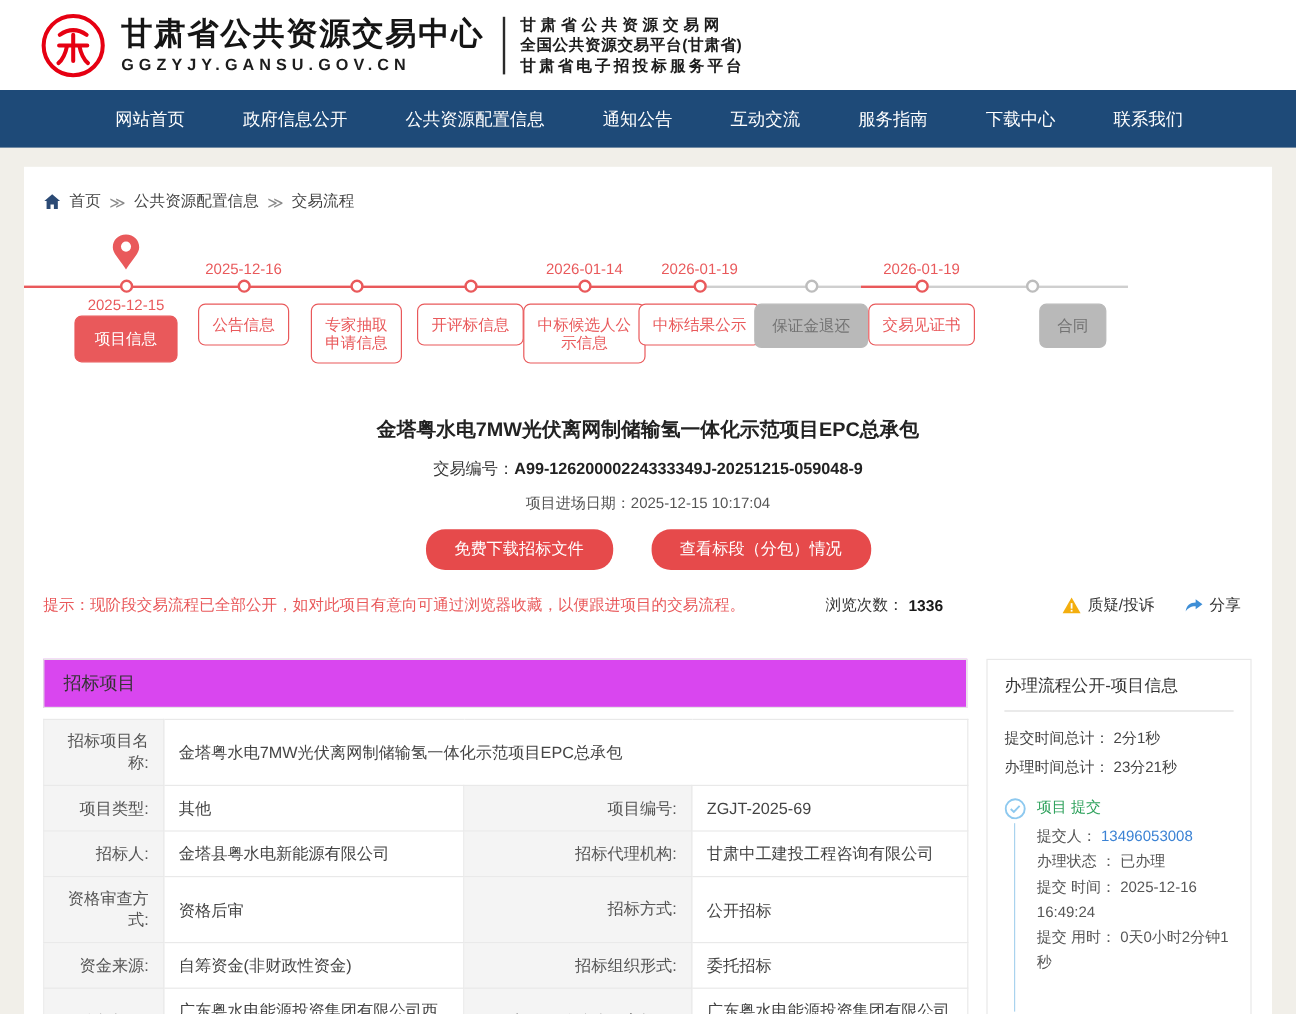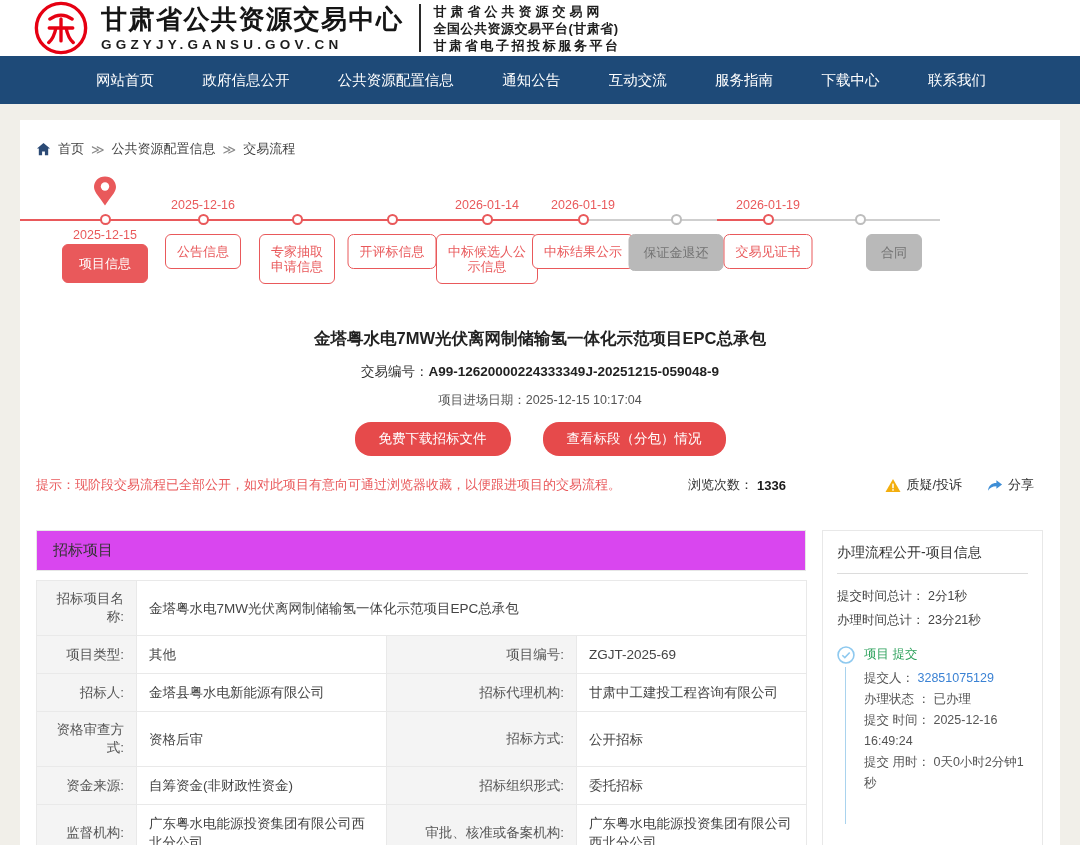--- a/index.html
+++ b/index.html
@@ -4,21 +4,21 @@
 <style>
   :root{
     --accent_red:#e9595b; --btn_red:#e64a4b; --nav_blue:#1e4a78; --deep_blue:#2b4a75;
     --step_green:#2fa25d; --link_blue:#3b82d4; --warning_yellow:#f3ae0e; --share_blue:#3e8ed6;
     --disabled_gray:#b9b9b9; --line_gray:#cfcfcf; --label_bg:#f4f4f4; --border_gray:#e9e9e9;
   }
   *{box-sizing:border-box;margin:0;padding:0;}
   html,body{width:1080px;height:845px;overflow:hidden;background:#f1efe9;
     font-family:"Liberation Sans",sans-serif;}
   
-  .topbar{background:#fff;height:56px;display:flex;align-items:center;padding-left:33px;}
+  .topbar{background:#fff;height:75px;display:flex;align-items:center;padding-left:33px;}
   .logo{width:56px;height:56px;flex:0 0 auto;}
   .name-block{margin-left:12px;}
   .site-name{font-size:26px;font-weight:bold;color:#151515;letter-spacing:1.5px;line-height:28px;}
   .site-url{font-size:13.5px;font-weight:bold;letter-spacing:4.2px;color:#1c1c1c;margin-top:4px;}
   .v-divider{width:2px;height:48px;background:#2a2a2a;margin:0 13px 0 15px;}
   .platform{font-size:13px;font-weight:bold;color:#1c1c1c;line-height:17px;}
   .platform .l1{letter-spacing:4px;}
   .platform .l2{letter-spacing:.5px;}
   .platform .l3{letter-spacing:2.6px;}
   
@@ -269,19 +269,19 @@
         </div>
       </div>
       <div class="psteps">
           <div class="pstep">
             <svg class="icon" width="18" height="18" viewBox="0 0 17 17">
               <circle cx="8.5" cy="8.5" r="7.5" fill="none" stroke="#8ec9ef" stroke-width="1.5"></circle>
               <path d="M5 8.7 L7.4 11 L12 6.2" stroke="#8ec9ef" fill="none" stroke-width="1.5"></path>
             </svg>
             <div class="connector"></div>
             <div class="pstep-title">项目 提交</div>
-            <div class="pstep-lines"><span>提交人：</span> <span class="val-blue">32851075129</span><br><span>办理状态 ：</span> <span>已办理</span><br><span>提交 时间：</span> <span>2025-12-16 16:49:24</span><br><span>提交 用时：</span> <span>0天0小时2分钟1秒</span><br></div>
+            <div class="pstep-lines"><span>提交人：</span> <span class="val-blue">13496053008</span><br><span>办理状态 ：</span> <span>已办理</span><br><span>提交 时间：</span> <span>2025-12-16 16:49:24</span><br><span>提交 用时：</span> <span>0天0小时2分钟1秒</span><br></div>
           </div>
         </div>
     </div>
   </div>
 
 </div>
 
 </body></html>

